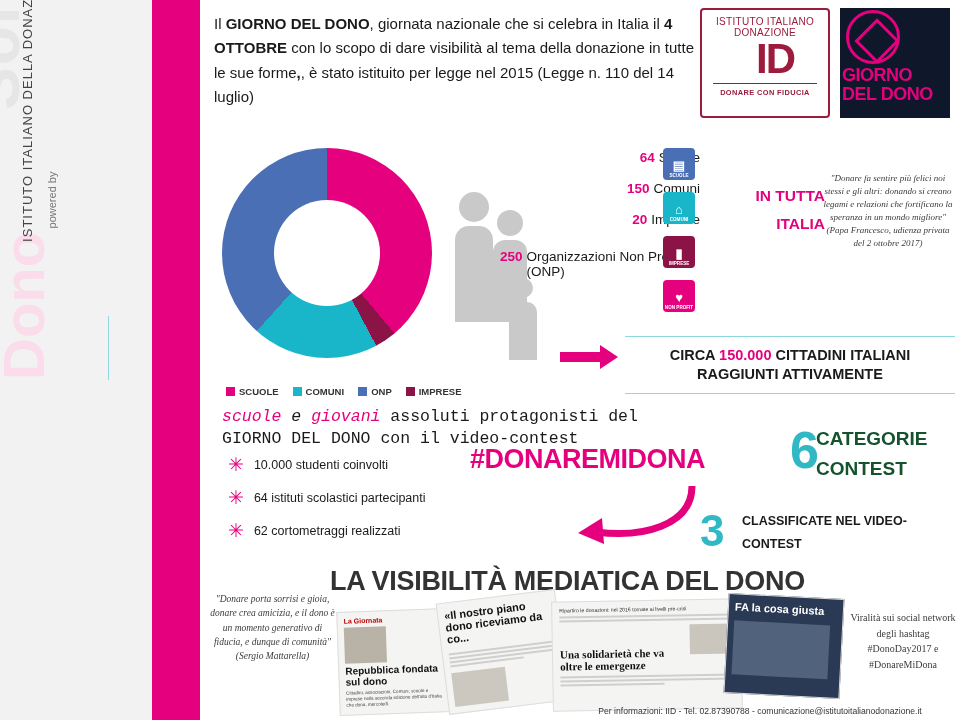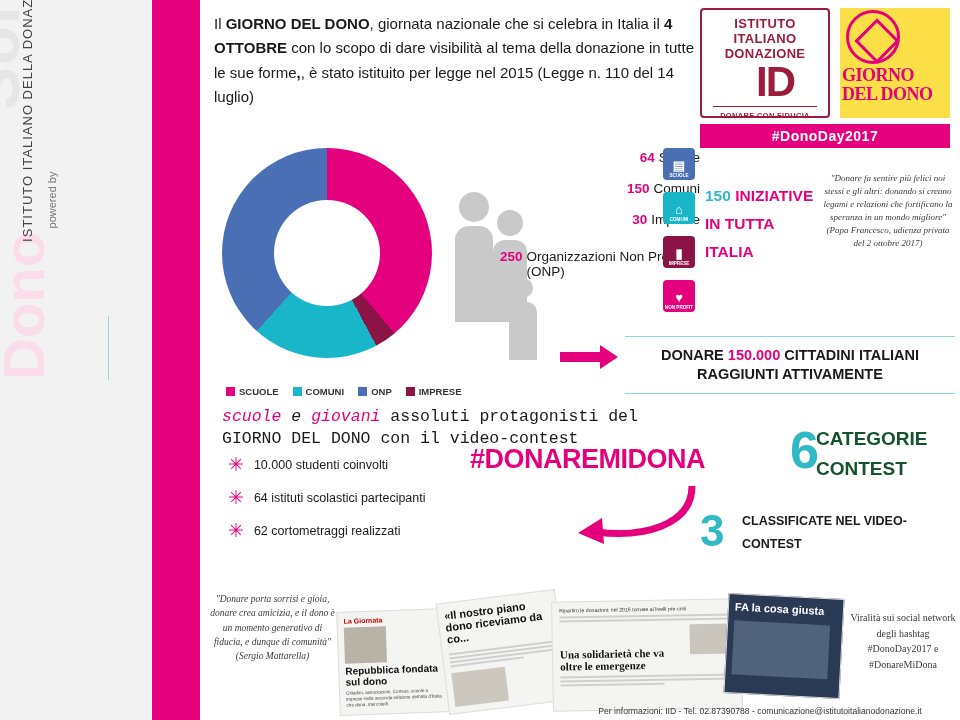--- a/index.html
+++ b/index.html
@@ -63,27 +63,27 @@
   .intro b { font-weight: bold; }
 
   
   .logo-area { position: absolute; left: 700px; top: 8px; width: 250px; height: 145px; }
   .logo-iid {
     position: absolute; left: 0; top: 0; width: 130px; height: 110px;
     border: 2px solid #9b1c3c; border-radius: 4px; background: #fff;
     text-align: center; padding-top: 6px;
   }
   .logo-iid .ring {
-    font-size: 13px; color: #9b1c3c; letter-spacing: .3px; font-weight: bold;
+    font-size: 10px; color: #9b1c3c; letter-spacing: .3px; font-weight: normal;
   }
   .logo-iid .big { font-size: 42px; font-weight: bold; color: #9b1c3c; line-height: 42px; letter-spacing: -2px; padding-left: 20px; }
   .logo-iid .tag { font-size: 7.4px; color: #9b1c3c; font-weight: bold; letter-spacing: .4px; margin-top: 4px;}
   .logo-iid .rule { width: 104px; height: 1px; background: #9b1c3c; margin: 3px auto; }
   .logo-gdd {
-    position: absolute; left: 140px; top: 0; width: 110px; height: 110px; background: #fde047; font-family: Liberation Serif, serif;
+    position: absolute; left: 140px; top: 0; width: 110px; height: 110px; background: #0f172a;
   }
   .logo-gdd .flower {
     position: absolute; left: 6px; top: 2px; width: 54px; height: 54px;
     border: 3px solid #e5007e; border-radius: 50%;
   }
   .logo-gdd .flower:after {
     content: ""; position: absolute; left: 12px; top: 12px; width: 26px; height: 26px;
     border: 3px solid #e5007e; transform: rotate(45deg);
   }
   .logo-gdd .gtxt {
@@ -144,21 +144,21 @@
   }
   .sic .gl { font-size: 13px; line-height: 14px; }
 
   
   .iniziative {
     position: absolute; left: 705px; top: 182px; width: 120px;
     font-size: 15.5px; font-weight: bold; color: #e5007e; line-height: 28px;
   }
   .iniziative .n { color: #30b8c4; }
   .iniziative .l2 { color: #30b8c4; }
-  .iniziative .l3 { color: #e5007e; }
+  .iniziative .l3 { color: #e5007e; text-align: right; }
 
   
   .papa {
     position: absolute; left: 822px; top: 172px; width: 132px;
     font-size: 9px; line-height: 1.45; color: #3b3b3b; font-style: italic;
     font-family: "Liberation Serif", serif; text-align: center;
   }
 
   
   .arrow1 { position: absolute; left: 560px; top: 342px; width: 60px; height: 30px; }
@@ -267,21 +267,20 @@
       <div class="rule"></div>
       <div class="tag">DONARE CON FIDUCIA</div>
     </div>
     <div class="logo-gdd">
       <div class="flower"></div>
       <div class="gtxt">
         <div>GIORNO</div>
         <div>DEL DONO</div>
       </div>
     </div>
-    <div class="hashtag-bar">#DonoDay2017</div>
   </div>
 
 
   <div class="donut-wrap">
     <div class="donut"></div>
   </div>
   <div class="legend">
     <span class="it">
         <i class="sw" style="background:#e5007e"></i>
         <span>SCUOLE</span>
@@ -312,21 +311,21 @@
   <div class="stats">
     <div class="stat-row">
         <span class="num">64</span>
         <span>Scuole</span>
       </div>
     <div class="stat-row">
         <span class="num">150</span>
         <span>Comuni</span>
       </div>
     <div class="stat-row">
-        <span class="num">30</span>
+        <span class="num">20</span>
         <span>Imprese</span>
       </div>
     <div class="stat-row" style="margin-top:22px">
         <span class="num">250</span>
         <span>Organizzazioni Non Profit (ONP)</span>
       </div>
   </div>
 
   <div class="stat-icons">
     <div class="sic" style="background:#4a6fb5">
@@ -341,32 +340,31 @@
         <span class="gl">▮</span>
         <span>IMPRESE</span>
       </div>
     <div class="sic" style="background:#e5007e">
         <span class="gl">♥</span>
         <span>NON PROFIT</span>
       </div>
   </div>
 
   <div class="iniziative">
-    <div><span class="n">150</span> <span>INIZIATIVE</span></div>
     <div class="l3">IN TUTTA ITALIA</div>
   </div>
 
   <div class="papa">"Donare fa sentire più felici noi stessi e gli altri: donando si creano legami e relazioni che fortificano la speranza in un mondo migliore" (Papa Francesco, udienza privata del 2 ottobre 2017)</div>
 
   <svg class="arrow1" viewBox="0 0 60 30">
     <path d="M0 10 H40 V3 L58 15 L40 27 V20 H0 Z" fill="#e5007e"></path>
   </svg>
 
   <div class="circa">
-    <div><span>DONARE </span><span class="hl">150.000</span><span> CITTADINI ITALIANI</span></div>
+    <div><span>CIRCA </span><span class="hl">150.000</span><span> CITTADINI ITALIANI</span></div>
     <div>RAGGIUNTI ATTIVAMENTE</div>
   </div>
 
   <div class="scuole-line">
     <span class="pink">scuole</span><span class="it"> e </span><span class="pink">giovani</span><span> assoluti protagonisti del</span>
     <div>GIORNO DEL DONO con il video-contest</div>
   </div>
 
   <div class="bullets">
     <div class="bullet">
@@ -393,20 +391,21 @@
   <div class="six-txt">
     <div>CATEGORIE</div>
     <div>CONTEST</div>
   </div>
 
   <div class="three">3</div>
   <div class="three-txt">
     <div>CLASSIFICATE NEL VIDEO-CONTEST</div>
   </div>
 
+  <div class="visib">LA VISIBILITÀ MEDIATICA DEL DONO</div>
 
   <div class="matt">"Donare porta sorrisi e gioia, donare crea amicizia, e il dono è un momento generativo di fiducia, e dunque di comunità" (Sergio Mattarella)</div>
 
   <div class="clips">
     <div class="clip" style="left:0; top:14px; width:112px; height:104px; transform:rotate(-2deg);">
       <div style="padding:5px 6px">
         <div style="font-size:7px;color:#b00;font-weight:bold">La Giornata</div>
         <div style="width:42px;height:36px;background:#b9b2a6;float:left;margin:3px 5px 2px 0"></div>
         <div class="hd" style="font-size:10px;line-height:11px">Repubblica fondata sul dono</div>
         <div style="clear:both;font-size:4.6px;line-height:6px;color:#444;margin-top:3px">Cittadini, associazioni, Comuni, scuole e imprese nella seconda edizione dell'alto d'Italia che dona, mercoledì.</div>

